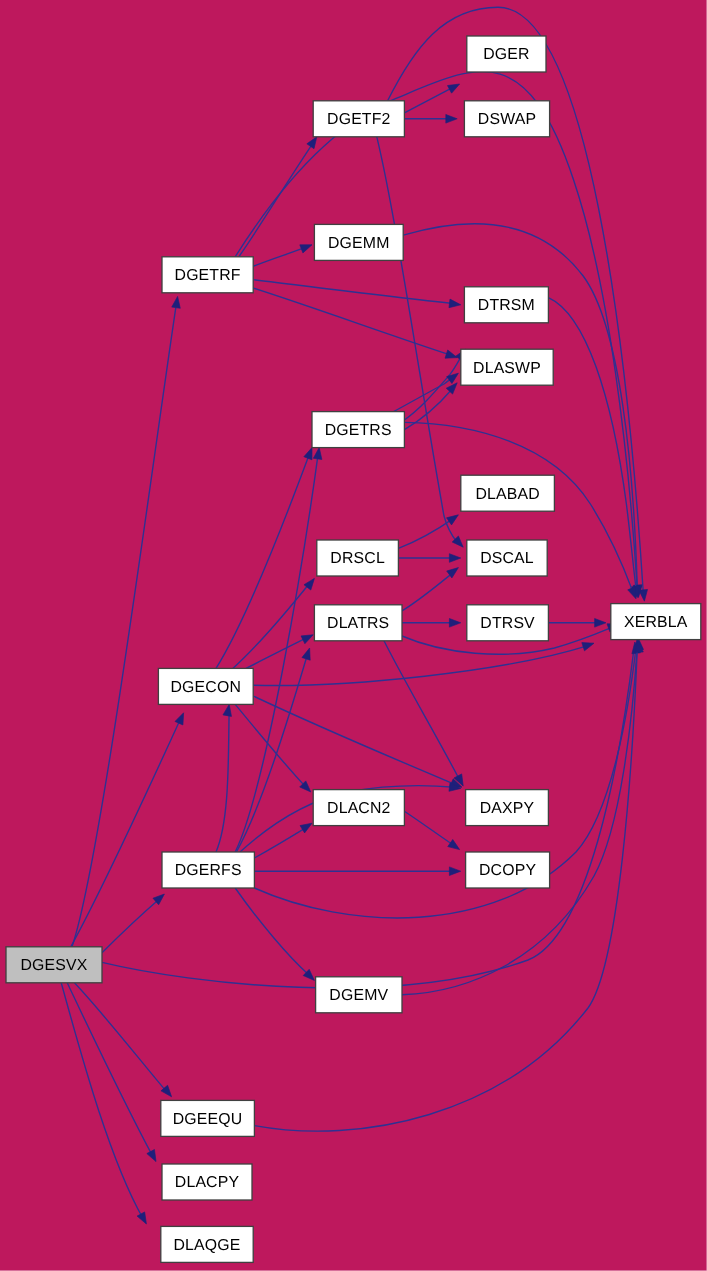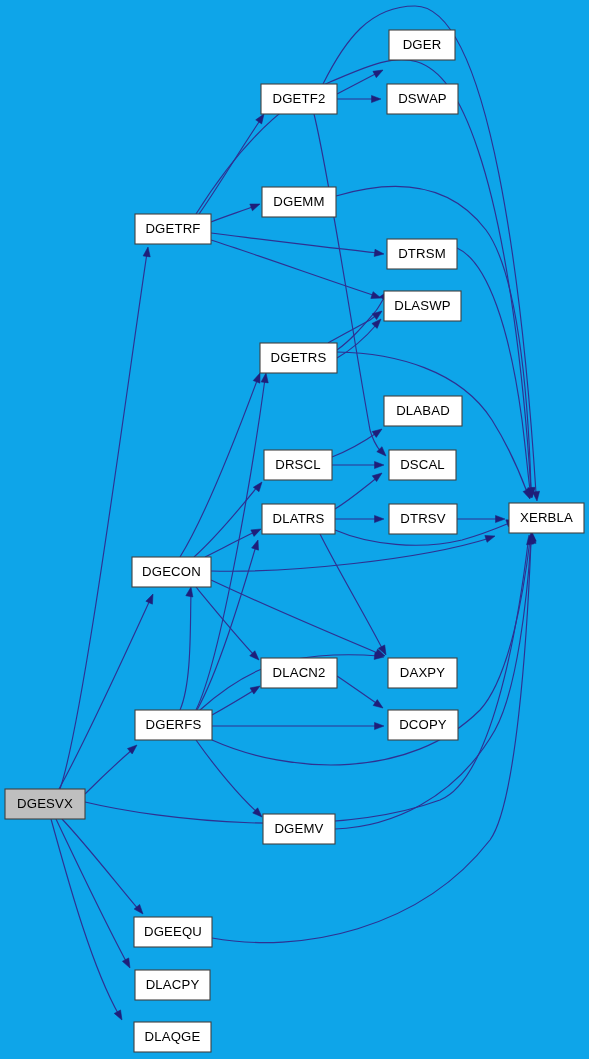--- a/index.html
+++ b/index.html
@@ -7,21 +7,21 @@
     padding: 0;
     background: #ffffff;
   }
   body {
     font-family: "Liberation Sans", sans-serif;
   }
   #callgraph-root {
     position: relative;
     width: 589px;
     height: 1059px;
-    background: #0ea5e9;
+    background: #be185d;
     overflow: hidden;
   }
   svg#graph-svg {
     position: absolute;
     top: 0;
     left: 0;
     width: 589px;
     height: 1059px;
     display: block;
   }

